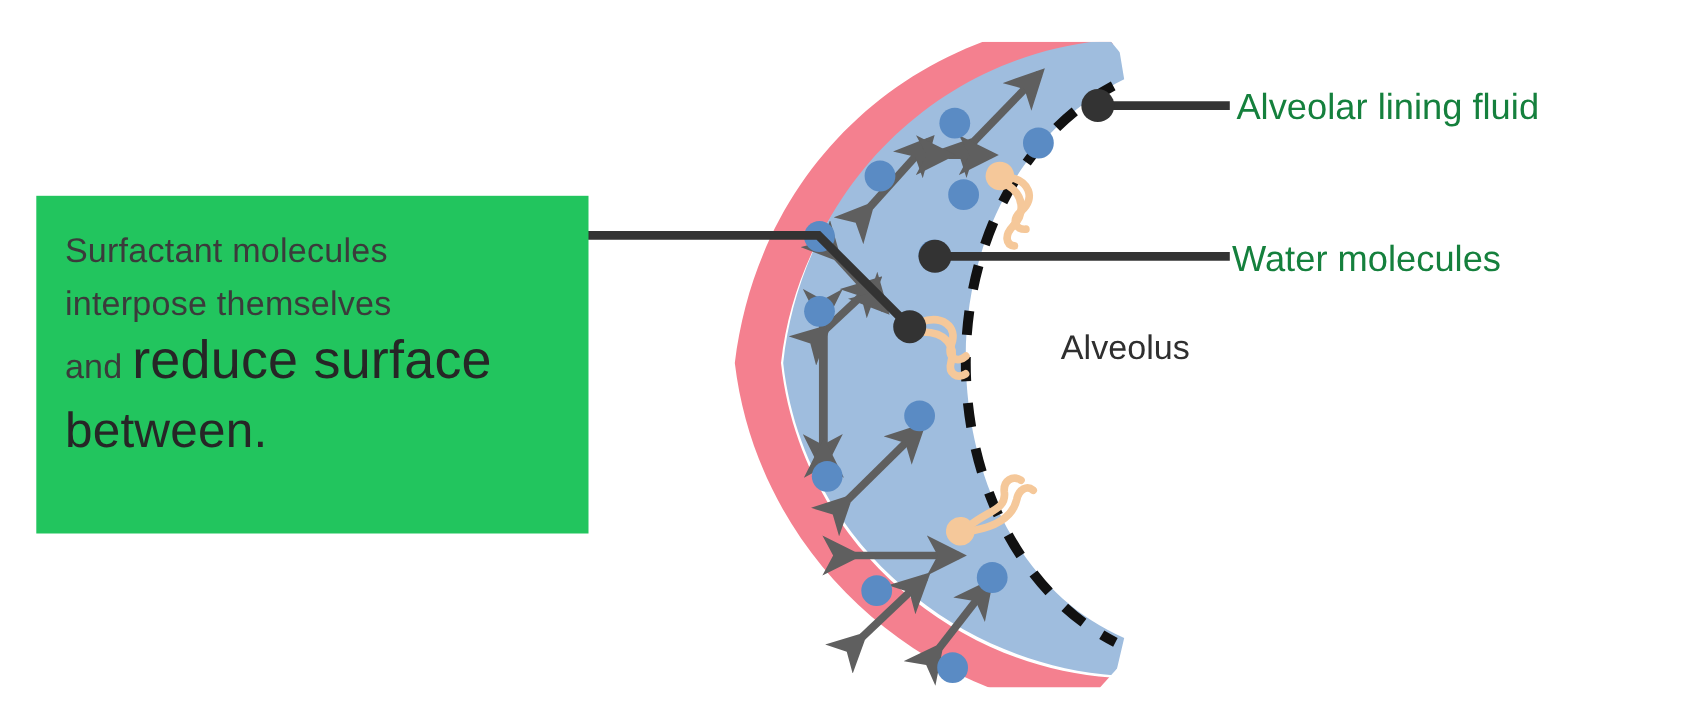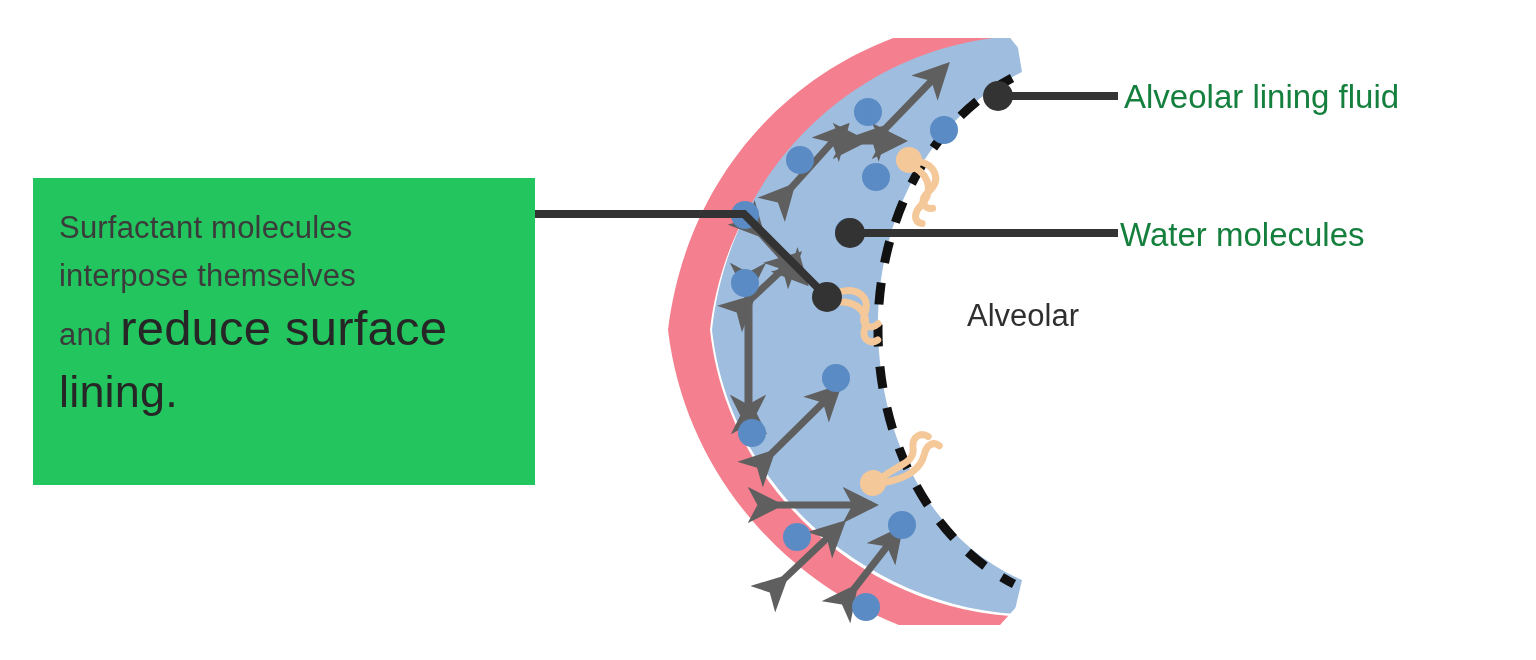--- a/index.html
+++ b/index.html
@@ -175,23 +175,23 @@
       <circle cx="998" cy="96" r="15"></circle>
       <circle cx="850" cy="233" r="15"></circle>
       <circle cx="827" cy="297" r="15"></circle>
     </g>
   </svg>
 
   <div class="callout-box">
     <div class="callout-line">Surfactant molecules</div>
     <div class="callout-line">interpose themselves</div>
     <div class="callout-line emphasis"><span>and</span> <span class="big">reduce surface</span></div>
-    <div class="callout-line last">lining.</div>
+    <div class="callout-line last">between.</div>
   </div>
 
   <div class="side-label" id="label-alveolar-lining-fluid">Alveolar lining fluid</div>
   <div class="side-label" id="label-water-molecules">Water molecules</div>
 
   <div class="center-label">
-    <div>Alveolar</div>
+    <div>Alveolus</div>
   </div>
 
 </div>
 
 </body></html>

